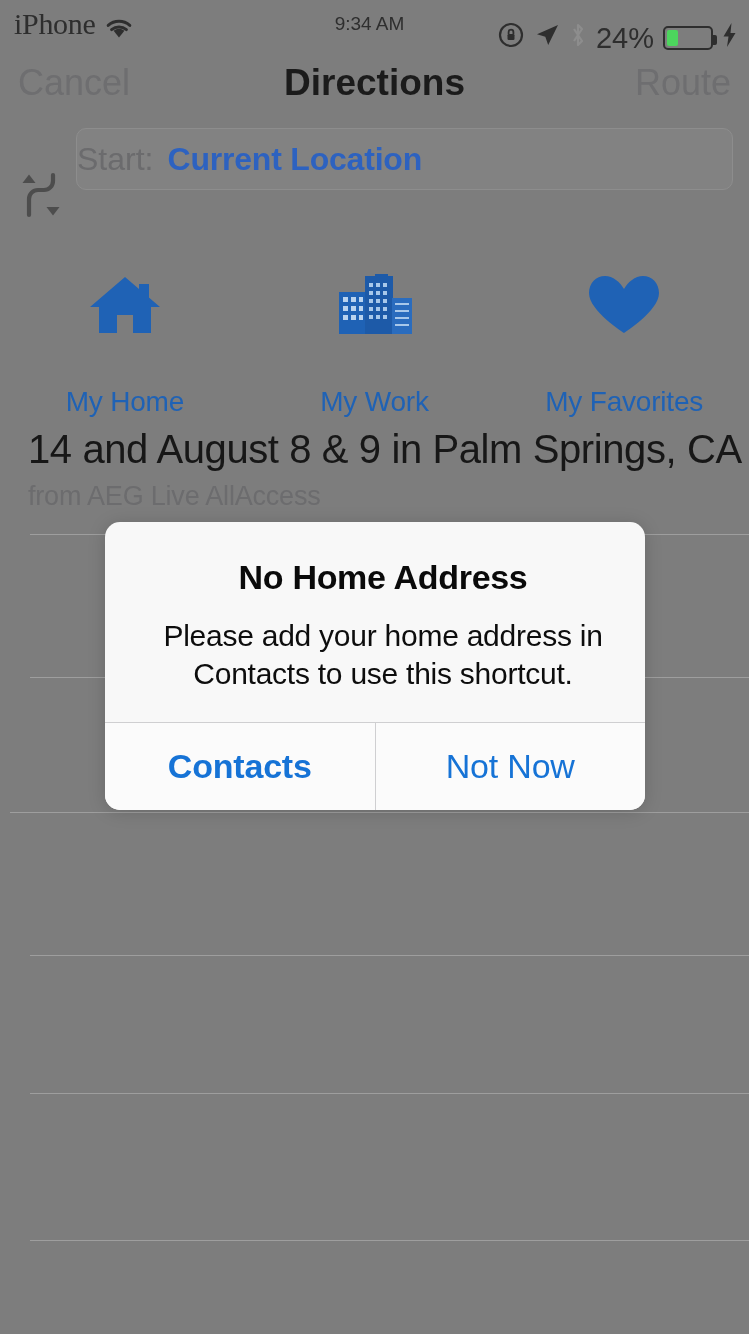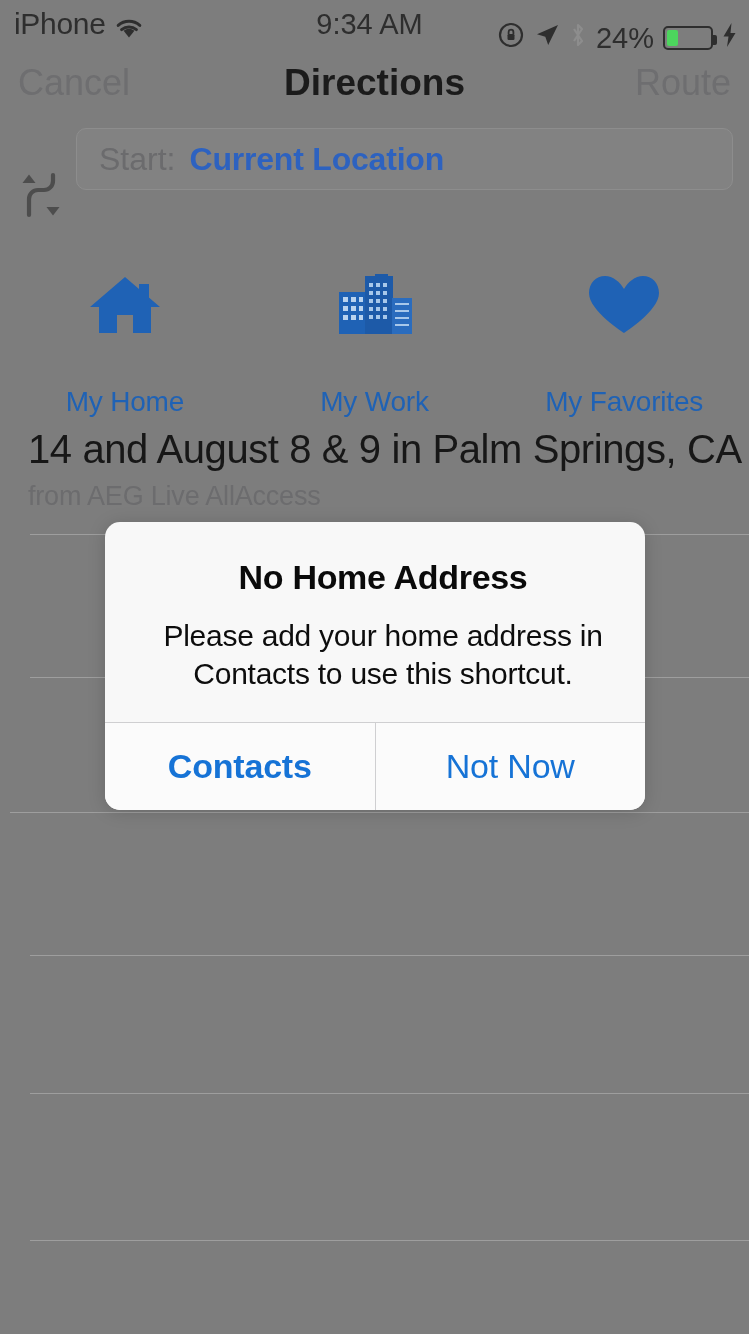--- a/index.html
+++ b/index.html
@@ -23,22 +23,22 @@
     position:absolute; left:0; top:0; width:749px; height:1334px;
   }
 
   
   #status-bar {
     position:absolute; left:0; top:0; width:749px; height:48px;
     display:flex; align-items:center;
     color:#2e2e2e;
     font-size:30px;
   }
-  .sb-left { position:absolute; left:14px; display:flex; align-items:center; gap:9px; }
-  .sb-center { position:absolute; left:0; width:739px; text-align:center; font-size:29px; font-weight:500;}
+  .sb-left { position:absolute; left:14px; display:flex; align-items:center; gap:9px;font-family:Liberation Serif, serif; }
+  .sb-center { position:absolute; left:0; width:739px; text-align:center; font-size:19px; font-weight:500;}
   .sb-right { position:absolute; right:12px; display:flex; align-items:center; gap:9px;margin-top:28px; }
   .sb-text { letter-spacing:-0.3px; }
   .battery-pct { font-size:29px; }
 
   .wifi { width:28px; height:22px; position:relative; display:inline-block; }
   .batt-shell {
     width:50px; height:24px; border:2.5px solid #2e2e2e; border-radius:5px;
     position:relative; display:inline-block;
   }
   .batt-shell::after {
@@ -75,21 +75,20 @@
     position:absolute; left:0; top:120px; width:749px; height:142px;
   }
   #swap-btn {
     position:absolute; left:14px; top:48px; width:54px; height:54px;
     display:flex; align-items:center; justify-content:center;
   }
   .field {
     position:absolute; left:76px; width:657px; height:62px;
     border:1.5px solid #8d8d8d; border-radius:10px;
     display:flex; align-items:center;
-    padding-left:22px;
     background:rgba(255,255,255,0.045);
   }
   #field-start { top:8px; }
   #field-end { top:78px; }
   .field-label {
     font-size:32px; color:#6b6b6d; margin-right:14px; font-weight:400;
   }
   .field-value { font-size:32px; font-weight:bold; letter-spacing:-0.2px; }
   .val-blue { color:#2d62c0; }
   .val-purple { color:#6b25b8; }

